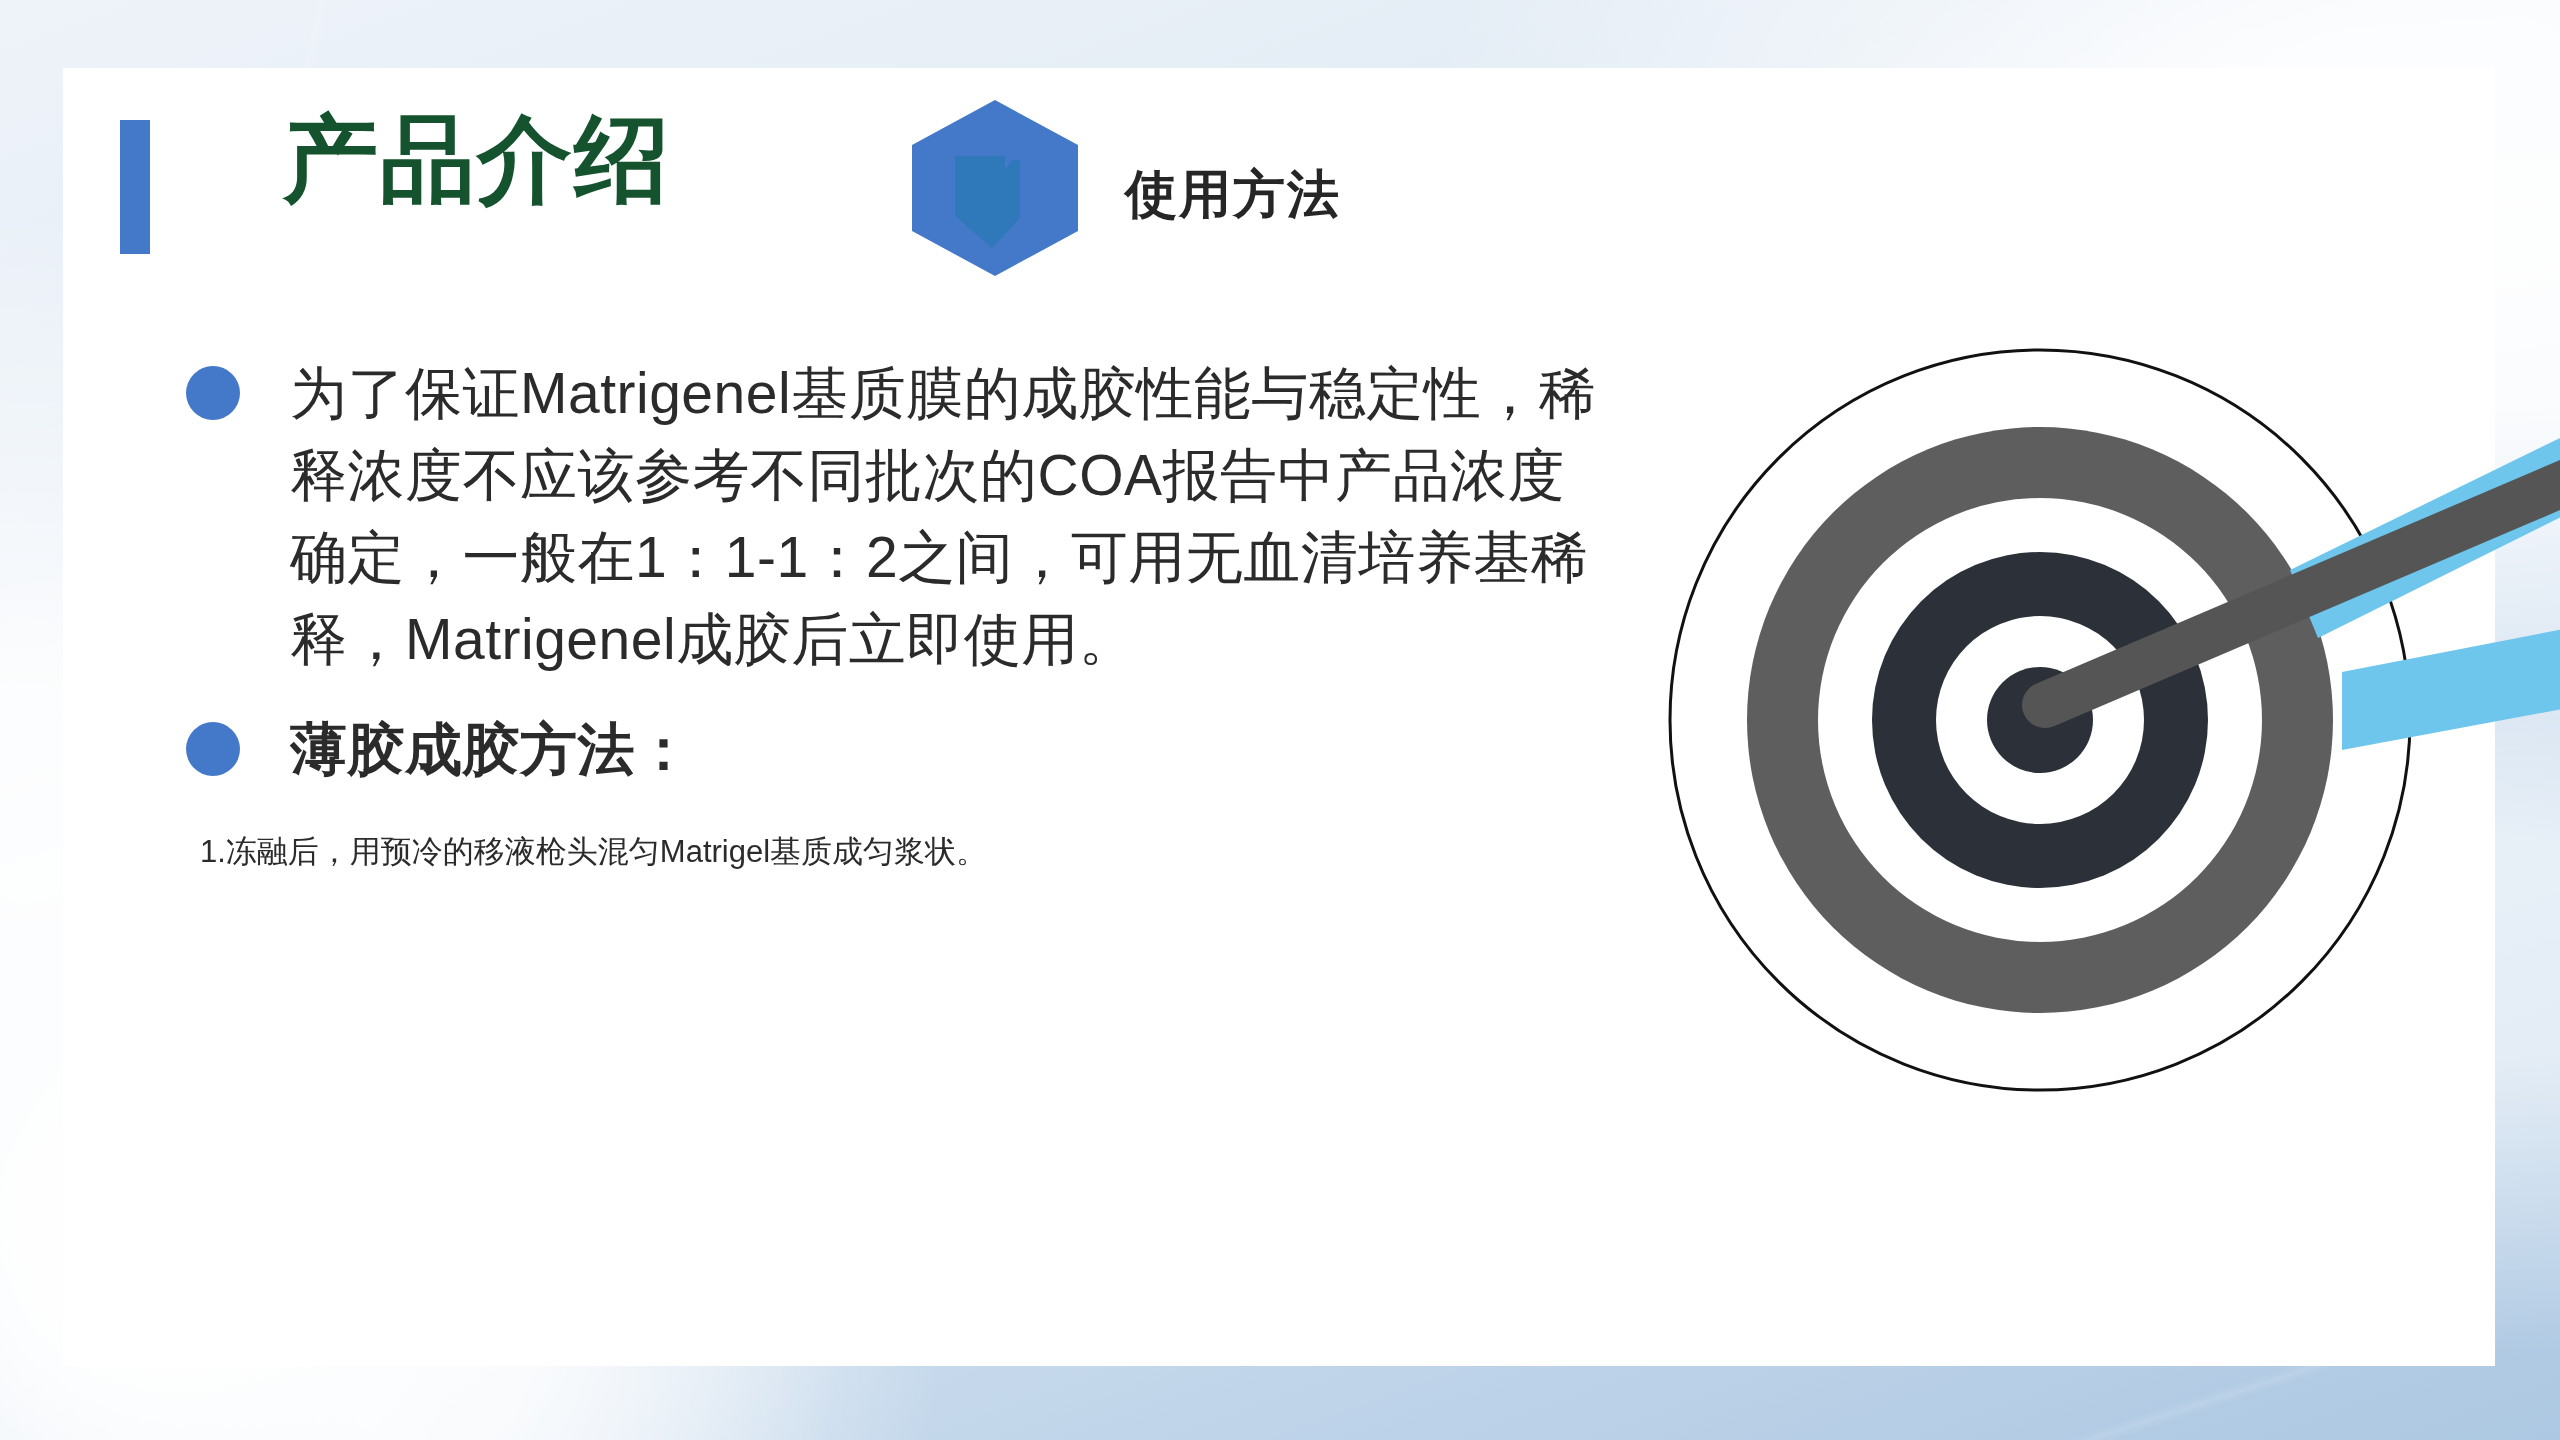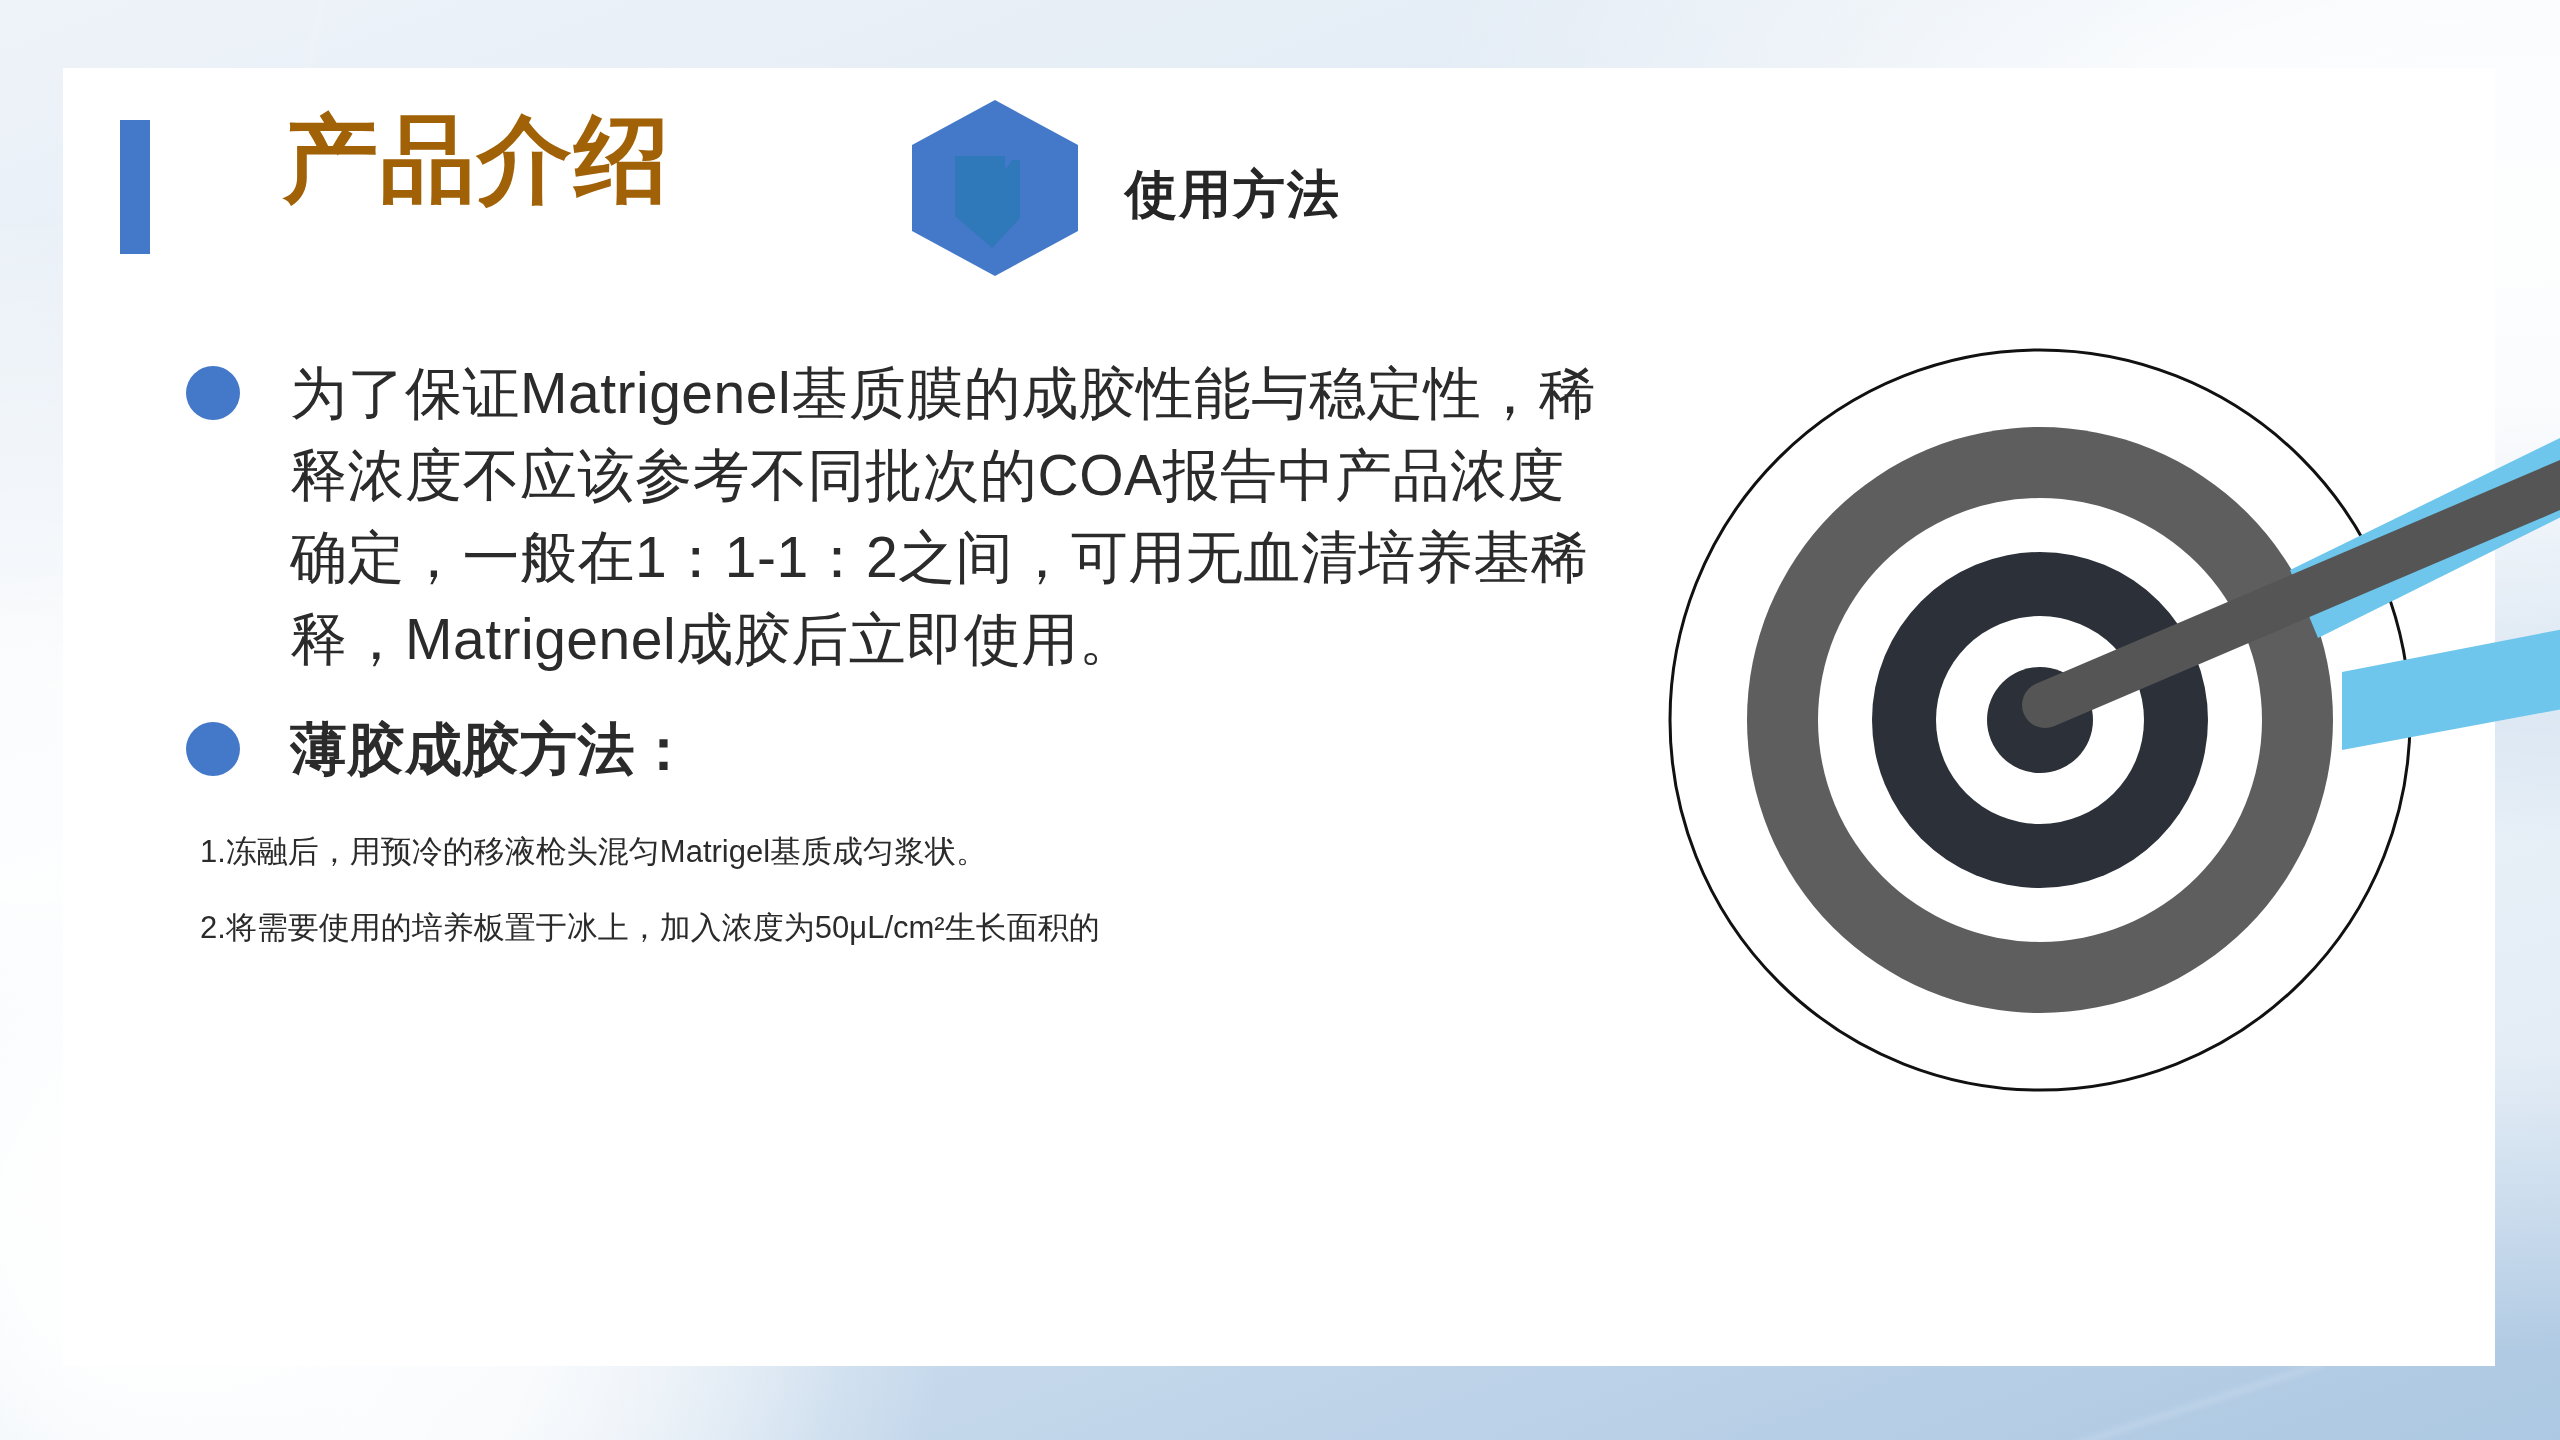--- a/index.html
+++ b/index.html
@@ -24,21 +24,21 @@
   .bg-streak{position:absolute;opacity:.55;background:linear-gradient(90deg,rgba(255,255,255,0),rgba(255,255,255,.9),rgba(255,255,255,0));filter:blur(3px);}
   .streak1{left:300px;top:-60px;width:3px;height:320px;transform:rotate(12deg);}
   .streak2{left:430px;top:1180px;width:3px;height:340px;transform:rotate(32deg);}
   .streak3{left:2180px;top:1260px;width:3px;height:300px;transform:rotate(72deg);}
 
   
   .card{position:absolute;left:63px;top:68px;width:2432px;height:1298px;background:#fff;}
 
   
   .accent-bar{position:absolute;left:120px;top:120px;width:30px;height:134px;background:#4478C8;}
-  .title-main{position:absolute;left:283px;top:112px;font-size:95px;font-weight:bold;color:#a16207;letter-spacing:2px;line-height:1;white-space:nowrap;}
+  .title-main{position:absolute;left:283px;top:112px;font-size:95px;font-weight:bold;color:#14532d;letter-spacing:2px;line-height:1;white-space:nowrap;}
   .hex-wrap{position:absolute;left:900px;top:98px;width:190px;height:180px;}
   .title-sub{position:absolute;left:1125px;top:168px;font-size:52px;font-weight:bold;color:#262626;letter-spacing:2px;line-height:1;white-space:nowrap;}
 
   
   .body{position:absolute;left:186px;top:352px;width:1430px;color:#2b2b2b;}
   .bullet-row{position:relative;}
   .dot{position:absolute;left:0;top:14px;width:54px;height:54px;border-radius:50%;background:#4478C8;}
   .para{margin-left:104px;font-size:57px;line-height:82px;letter-spacing:.5px;}
   .para.bold{font-weight:bold;}
   .steps{margin-top:24px;font-size:31px;line-height:76px;color:#2b2b2b;width:1470px;}
@@ -78,21 +78,20 @@
       <div class="para">为了保证Matrigenel基质膜的成胶性能与稳定性，稀释浓度不应该参考不同批次的COA报告中产品浓度确定，一般在1：1-1：2之间，可用无血清培养基稀释，Matrigenel成胶后立即使用。</div>
     </div>
 
     <div class="bullet-row" style="margin-top:28px;">
       <span class="dot"></span>
       <div class="para bold">薄胶成胶方法：</div>
     </div>
 
     <div class="steps">
       <div class="step step-indent">1.冻融后，用预冷的移液枪头混匀Matrigel基质成匀浆状。</div>
-      <div class="step step-indent">2.将需要使用的培养板置于冰上，加入浓度为50μL/cm²生长面积的</div>
     </div>
 
   </div>
 
   <div class="arrow">
     <svg width="1000" height="800" viewBox="0 0 1000 800" xmlns="http://www.w3.org/2000/svg">
 
       <circle cx="440" cy="400" r="370" fill="#ffffff" stroke="#111111" stroke-width="3"></circle>
 
       <circle cx="440" cy="400" r="293" fill="#5e5e5e"></circle>

